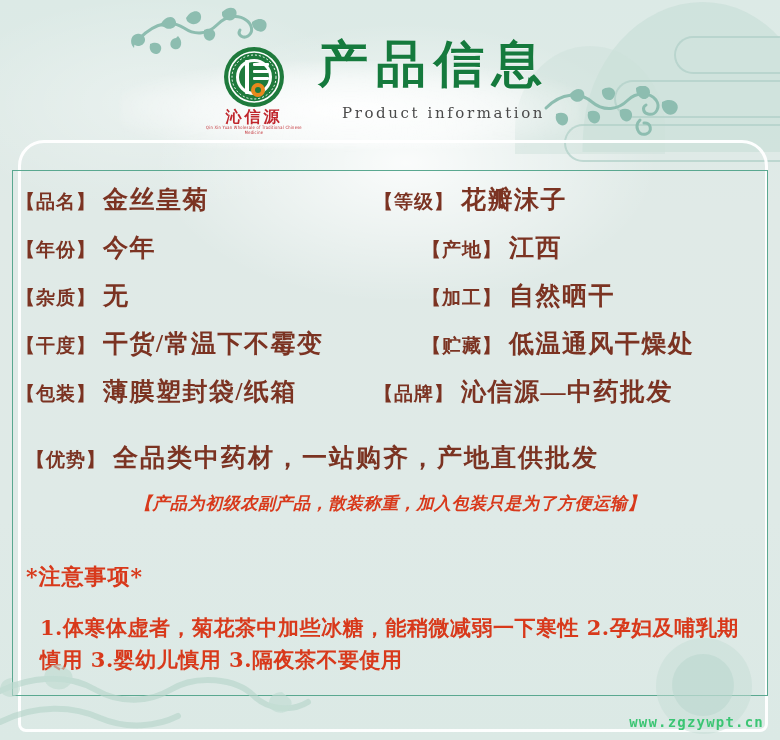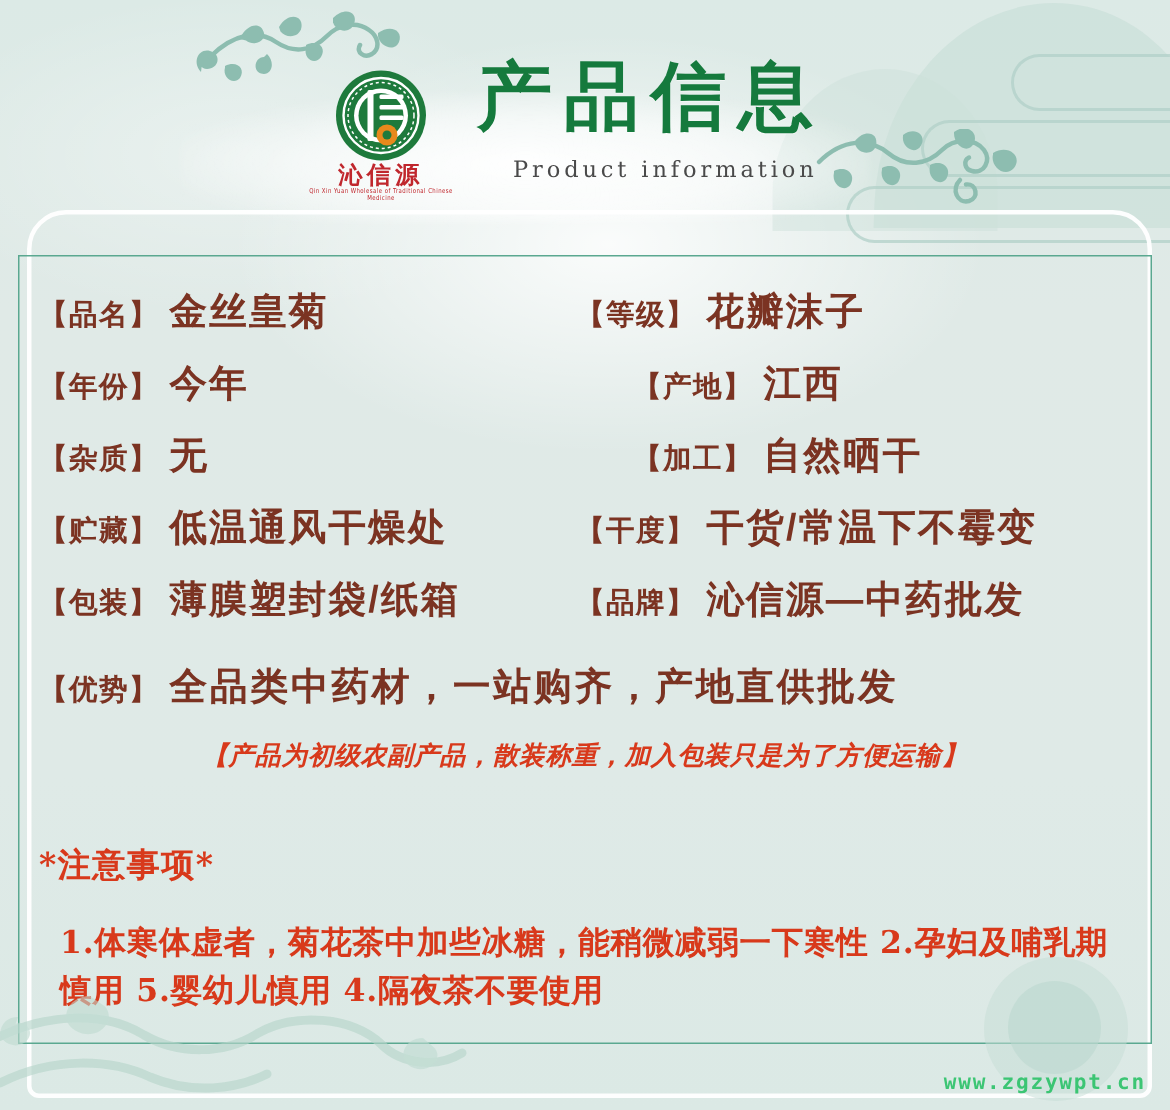--- a/index.html
+++ b/index.html
@@ -191,42 +191,42 @@
 
   
   .info {
     position: absolute;
     left: 0;
     top: 183px;
     width: 780px;
   }
   .info-row {
     display: flex;
-    align-items: center;
+    align-items: flex-start;
     height: 48px;
-    padding-left: 26px;
+    padding-left: 16px;
     box-sizing: border-box;
   }
   .cell {
     display: flex;
     align-items: baseline;
     white-space: nowrap;
   }
   .cell-left  { width: 358px; flex: 0 0 358px; }
   .cell-right { flex: 1 1 auto; }
 
   .lbl {
     font-family: "DejaVu Serif", "Liberation Serif", serif;
     font-size: 19px;
     font-weight: bold;
     color: #7b3322;
     letter-spacing: 1px;
   }
   .val {
-    font-family: Liberation Sans, sans-serif;
+    font-family: Liberation Serif, serif;
     font-size: 25px;
     font-weight: bold;
     color: #7b3322;
     margin-left: 7px;
     letter-spacing: 1.5px;
   }
 
   .adv-row {
     position: absolute;
     left: 26px;
@@ -387,27 +387,27 @@
         <span class="lbl">【杂质】</span>
         <span class="val">无</span>
       </div>
       <div class="cell cell-left">
         <span class="lbl">【加工】</span>
         <span class="val">自然晒干</span>
       </div>
     </div>
 
     <div class="info-row">
+      <div class="cell cell-right">
+        <span class="lbl">【干度】</span>
+        <span class="val">干货/常温下不霉变</span>
+      </div>
       <div class="cell cell-left">
         <span class="lbl">【贮藏】</span>
         <span class="val">低温通风干燥处</span>
-      </div>
-      <div class="cell cell-right">
-        <span class="lbl">【干度】</span>
-        <span class="val">干货/常温下不霉变</span>
       </div>
     </div>
 
     <div class="info-row">
       <div class="cell cell-left">
         <span class="lbl">【包装】</span>
         <span class="val">薄膜塑封袋/纸箱</span>
       </div>
       <div class="cell cell-right">
         <span class="lbl">【品牌】</span>
@@ -417,21 +417,21 @@
   </div>
 
   <div class="adv-row">
     <span class="lbl">【优势】</span>
     <span class="val">全品类中药材，一站购齐，产地直供批发</span>
   </div>
 
   <div class="red-note">【产品为初级农副产品，散装称重，加入包装只是为了方便运输】</div>
 
   <div class="notice-head">*注意事项*</div>
-  <div class="notice-body">1.体寒体虚者，菊花茶中加些冰糖，能稍微减弱一下寒性 2.孕妇及哺乳期慎用 5.婴幼儿慎用 4.隔夜茶不要使用</div>
+  <div class="notice-body">1.体寒体虚者，菊花茶中加些冰糖，能稍微减弱一下寒性 2.孕妇及哺乳期慎用 3.婴幼儿慎用 3.隔夜茶不要使用</div>
 
   <svg class="bottom-waves" viewBox="0 0 780 110" preserveAspectRatio="none">
     <g fill="none" stroke="#b7d6cb" stroke-width="6" stroke-linecap="round" opacity="0.75">
       <path d="M-10 66 C30 44 70 44 96 60 C120 74 150 72 170 60 C196 44 236 48 254 66 C268 80 292 82 308 72"></path>
       <path d="M0 92 C36 74 74 76 100 88 C128 100 158 96 178 86"></path>
     </g>
     <g fill="#bfdbd1" opacity="0.7">
       <path d="M12 48 C0 48 -4 62 6 66 C16 70 24 60 18 54 C14 50 8 52 9 57"></path>
       <path d="M60 34 C44 34 38 52 52 58 C66 64 78 50 70 41"></path>
       <path d="M282 62 C268 62 264 78 276 82 C288 86 296 74 289 68"></path>

